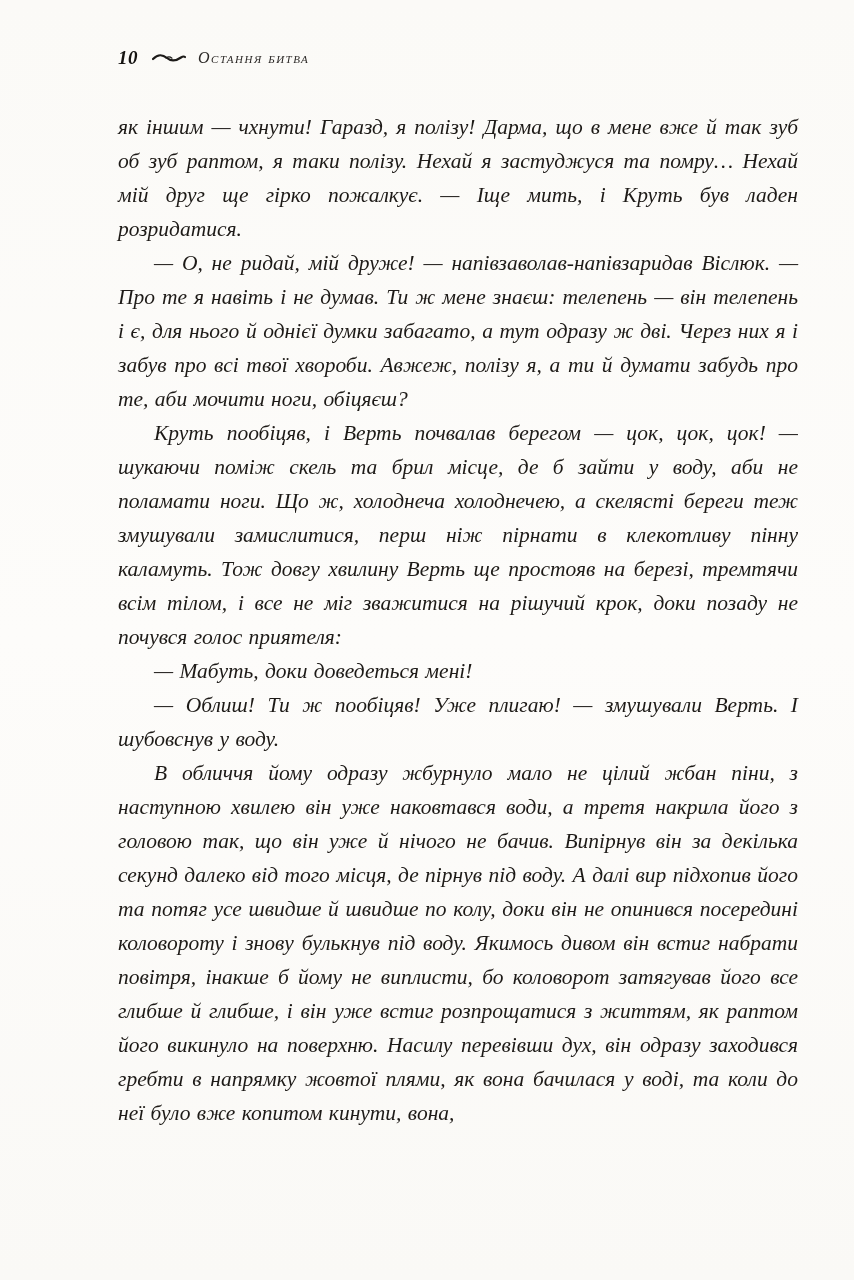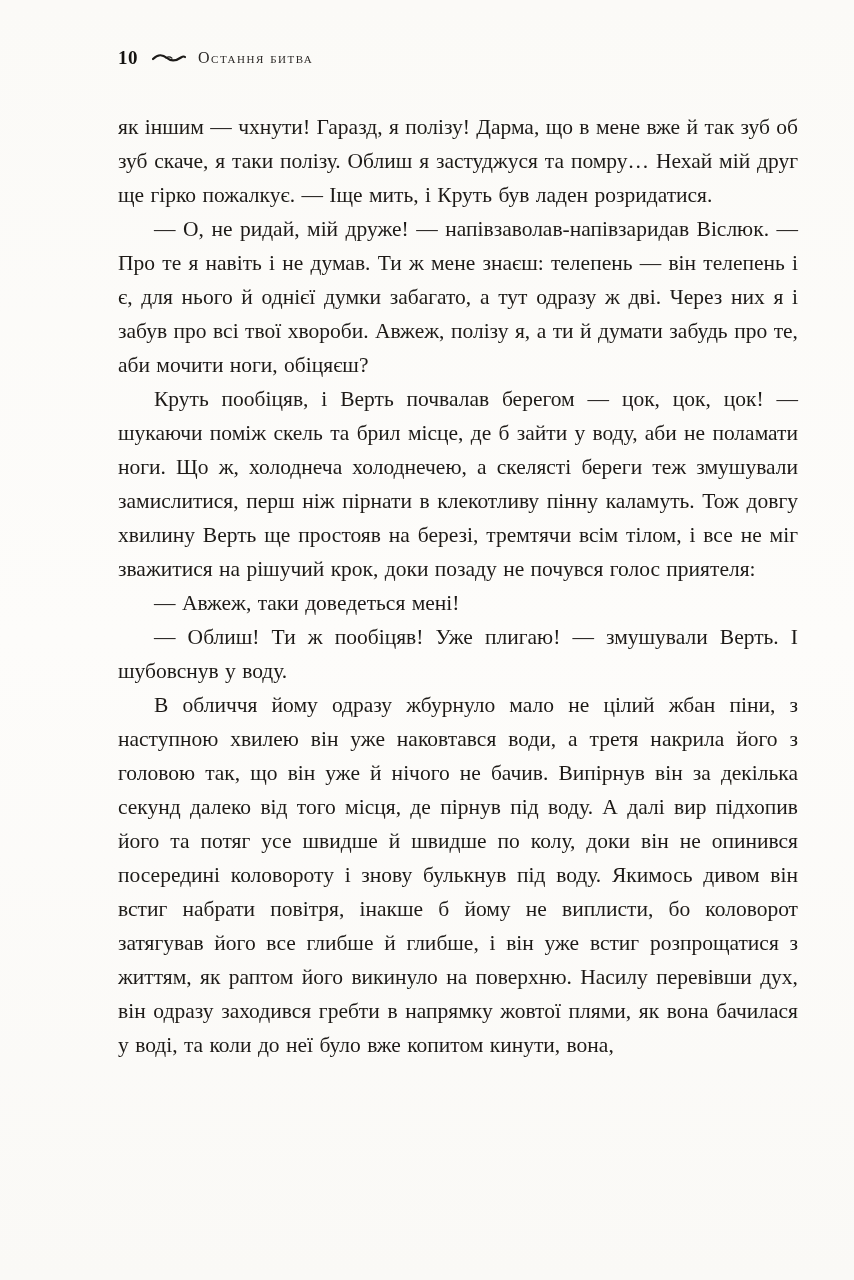--- a/index.html
+++ b/index.html
@@ -11,20 +11,21 @@
     position: relative;
     width: 854px;
     height: 1280px;
     margin: 0 auto;
     background: linear-gradient(180deg, #fbfaf7 0%, #fdfcfa 50%, #faf9f6 100%);
     box-sizing: border-box;
     padding: 46px 56px 0 118px;
     overflow: hidden;
     font-family: "Liberation Serif", "DejaVu Serif", serif;
     color: #1c1a18;
+    font-style: italic;
   }
   .page-header {
     display: flex;
     align-items: center;
     gap: 10px;
     height: 24px;
   }
   .page-number {
     font-size: 19px;
     font-weight: bold;
@@ -69,21 +70,21 @@
     <span class="ornament">
       <svg width="34" height="12" viewBox="0 0 34 12" aria-hidden="true">
         <path d="M1 7 C 6 2, 10 2, 15 6 C 19 9.5, 24 9, 29 5.5 C 30.5 4.5, 32 4.2, 33 5" fill="none" stroke="#1c1a18" stroke-width="2.2" stroke-linecap="round"></path>
         <path d="M14 6 C 16 4.5, 18 4.5, 20 6.2" fill="none" stroke="#1c1a18" stroke-width="1.2" stroke-linecap="round"></path>
       </svg>
     </span>
     <span class="running-title">Остання битва</span>
   </header>
 
   <main class="page-body">
-      <p class="para">як іншим — чхнути! Гаразд, я полізу! Дарма, що в мене вже й так зуб об зуб скаче, я таки полізу. Облиш я застуджуся та помру… Нехай мій друг ще гірко пожалкує. — Іще мить, і Круть був ладен розридатися.</p>
+      <p class="para">як іншим — чхнути! Гаразд, я полізу! Дарма, що в мене вже й так зуб об зуб раптом, я таки полізу. Нехай я застуджуся та помру… Нехай мій друг ще гірко пожалкує. — Іще мить, і Круть був ладен розридатися.</p>
       <p class="para indent">— О, не ридай, мій друже! — напівзаволав-напівзаридав Віслюк. — Про те я навіть і не думав. Ти ж мене знаєш: телепень — він телепень і є, для нього й однієї думки забагато, а тут одразу ж дві. Через них я і забув про всі твої хвороби. Авжеж, полізу я, а ти й думати забудь про те, аби мочити ноги, обіцяєш?</p>
       <p class="para indent">Круть пообіцяв, і Верть почвалав берегом — цок, цок, цок! — шукаючи поміж скель та брил місце, де б зайти у воду, аби не поламати ноги. Що ж, холоднеча холоднечею, а скелясті береги теж змушували замислитися, перш ніж пірнати в клекотливу пінну каламуть. Тож довгу хвилину Верть ще простояв на березі, тремтячи всім тілом, і все не міг зважитися на рішучий крок, доки позаду не почувся голос приятеля:</p>
-      <p class="para indent">— Авжеж, таки доведеться мені!</p>
+      <p class="para indent">— Мабуть, доки доведеться мені!</p>
       <p class="para indent">— Облиш! Ти ж пообіцяв! Уже плигаю! — змушували Верть. І шубовснув у воду.</p>
       <p class="para indent">В обличчя йому одразу жбурнуло мало не цілий жбан піни, з наступною хвилею він уже наковтався води, а третя накрила його з головою так, що він уже й нічого не бачив. Випірнув він за декілька секунд далеко від того місця, де пірнув під воду. А далі вир підхопив його та потяг усе швидше й швидше по колу, доки він не опинився посередині коловороту і знову булькнув під воду. Якимось дивом він встиг набрати повітря, інакше б йому не виплисти, бо коловорот затягував його все глибше й глибше, і він уже встиг розпрощатися з життям, як раптом його викинуло на поверхню. Насилу перевівши дух, він одразу заходився гребти в напрямку жовтої плями, як вона бачилася у воді, та коли до неї було вже копитом кинути, вона,</p>
     </main>
 
 </div>
 
 </body></html>

